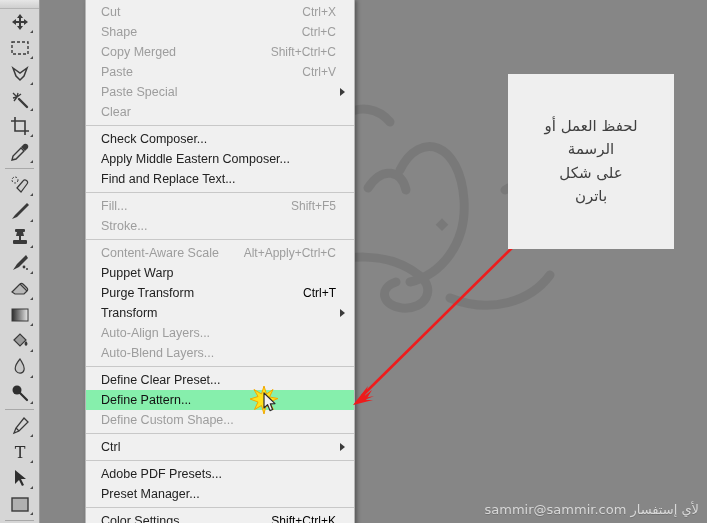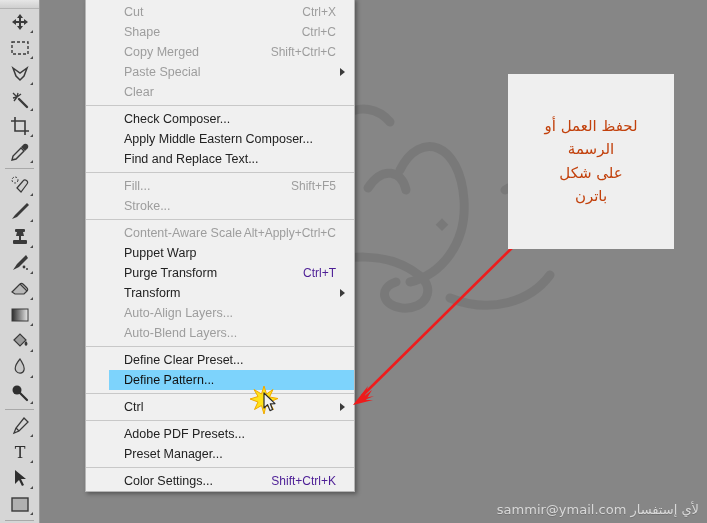--- a/index.html
+++ b/index.html
@@ -48,26 +48,26 @@
     border:1px solid #b6b6b6;
     border-top:none;
     box-shadow:2px 2px 4px rgba(0,0,0,.35);
     box-sizing:border-box;
     padding:4px 0 0 0;
   }
   .mi{
     position:relative;height:20px;line-height:20px;
     padding:0 12px 0 15px;
     font-size:12.5px;color:#222;white-space:nowrap;
-    display:flex;margin-left:23px;
+    display:flex;
   }
   .mi .lbl{flex:0 0 auto;}
-  .mi .sc{margin-left:auto;font-size:12px;color:#4c1d95;padding-right:6px;}
+  .mi .sc{margin-left:auto;font-size:12px;color:#000000;padding-right:6px;}
   .mi.disabled .lbl,.mi.disabled .sc{color:#9d9d9d;}
-  .mi.sel{background:#7dd3fc;}
+  .mi.sel{background:#86efac;}
   .mi.sel .lbl{color:#111;}
   .mi .arrow{
     position:absolute;right:9px;top:50%;margin-top:-4px;
     width:0;height:0;border-top:4px solid transparent;border-bottom:4px solid transparent;
     border-left:5px solid #3b3b3b;
   }
   .msep{height:1px;background:#c8c8c8;margin:3px 0;}
 
   
   #burst{position:absolute;left:250px;top:386px;width:28px;height:28px;pointer-events:none;}
@@ -75,21 +75,21 @@
 
   
   #note{
     position:absolute;left:508px;top:74px;width:166px;height:175px;
     background:#efefef;
     box-sizing:border-box;
     display:flex;flex-direction:column;align-items:center;justify-content:center;
     direction:rtl;
   }
   #note .line{
-    font-size:15px;color:#c2410c;line-height:1.55;text-align:center;
+    font-size:15px;color:#404040;line-height:1.55;text-align:center;
     font-family:"DejaVu Sans","Liberation Sans",sans-serif;
   }
 
   
   #redarrow{position:absolute;left:340px;top:230px;width:190px;height:185px;pointer-events:none;}
 
   
   #credit{
     position:absolute;right:8px;bottom:6px;
     font-size:13px;color:#d8d8d8;direction:rtl;
@@ -275,20 +275,24 @@
       </div>
       <div class="mi disabled">
         <span class="lbl">Shape</span>
         <span class="sc">Ctrl+C</span>
       </div>
       <div class="mi disabled">
         <span class="lbl">Copy Merged</span>
         <span class="sc">Shift+Ctrl+C</span>
       </div>
       <div class="mi disabled">
+        <span class="lbl">Paste</span>
+        <span class="sc">Ctrl+V</span>
+      </div>
+      <div class="mi disabled">
         <span class="lbl">Paste Special</span>
         <span class="arrow"></span>
       </div>
       <div class="mi disabled">
         <span class="lbl">Clear</span>
       </div>
       <div class="msep"></div>
       <div class="mi">
         <span class="lbl">Check Composer...</span>
       </div>
@@ -327,20 +331,23 @@
       </div>
       <div class="mi disabled">
         <span class="lbl">Auto-Blend Layers...</span>
       </div>
       <div class="msep"></div>
       <div class="mi">
         <span class="lbl">Define Clear Preset...</span>
       </div>
       <div class="mi sel">
         <span class="lbl">Define Pattern...</span>
+      </div>
+      <div class="mi disabled">
+        <span class="lbl">Define Custom Shape...</span>
       </div>
       <div class="msep"></div>
       <div class="mi">
         <span class="lbl">Ctrl</span>
         <span class="arrow"></span>
       </div>
       <div class="msep"></div>
       <div class="mi">
         <span class="lbl">Adobe PDF Presets...</span>
       </div>
@@ -370,16 +377,16 @@
 
   <div id="note">
     <div class="line">لحفظ العمل أو</div>
     <div class="line">الرسمة</div>
     <div class="line">على شكل</div>
     <div class="line">باترن</div>
   </div>
 
   <div id="credit">
     <span>لأي إستفسار</span>
-    <span class="mail">sammir@ymail.com</span>
+    <span class="mail">sammir@sammir.com</span>
   </div>
 
 </div>
 
 </body></html>

